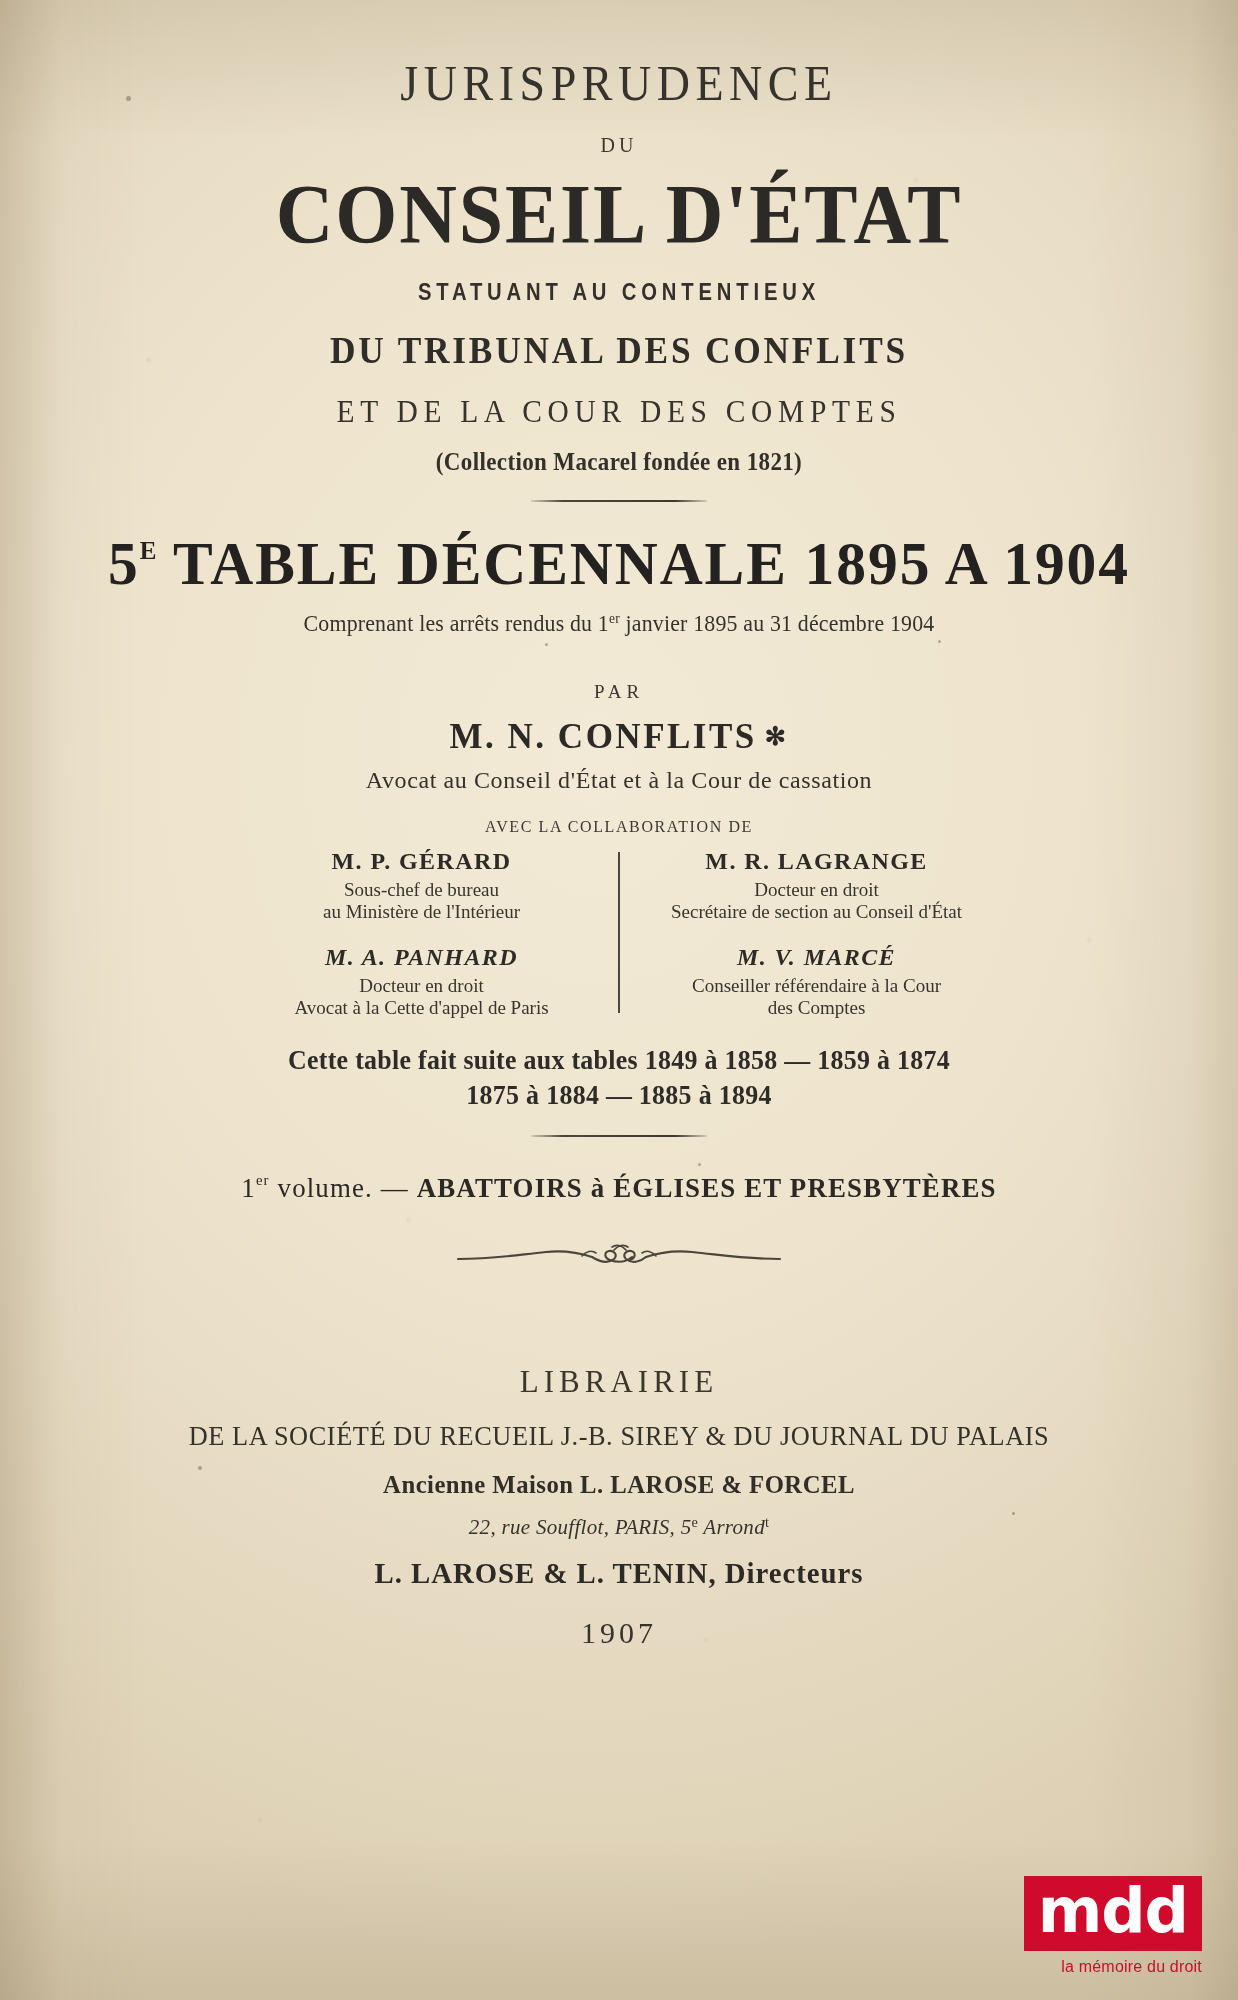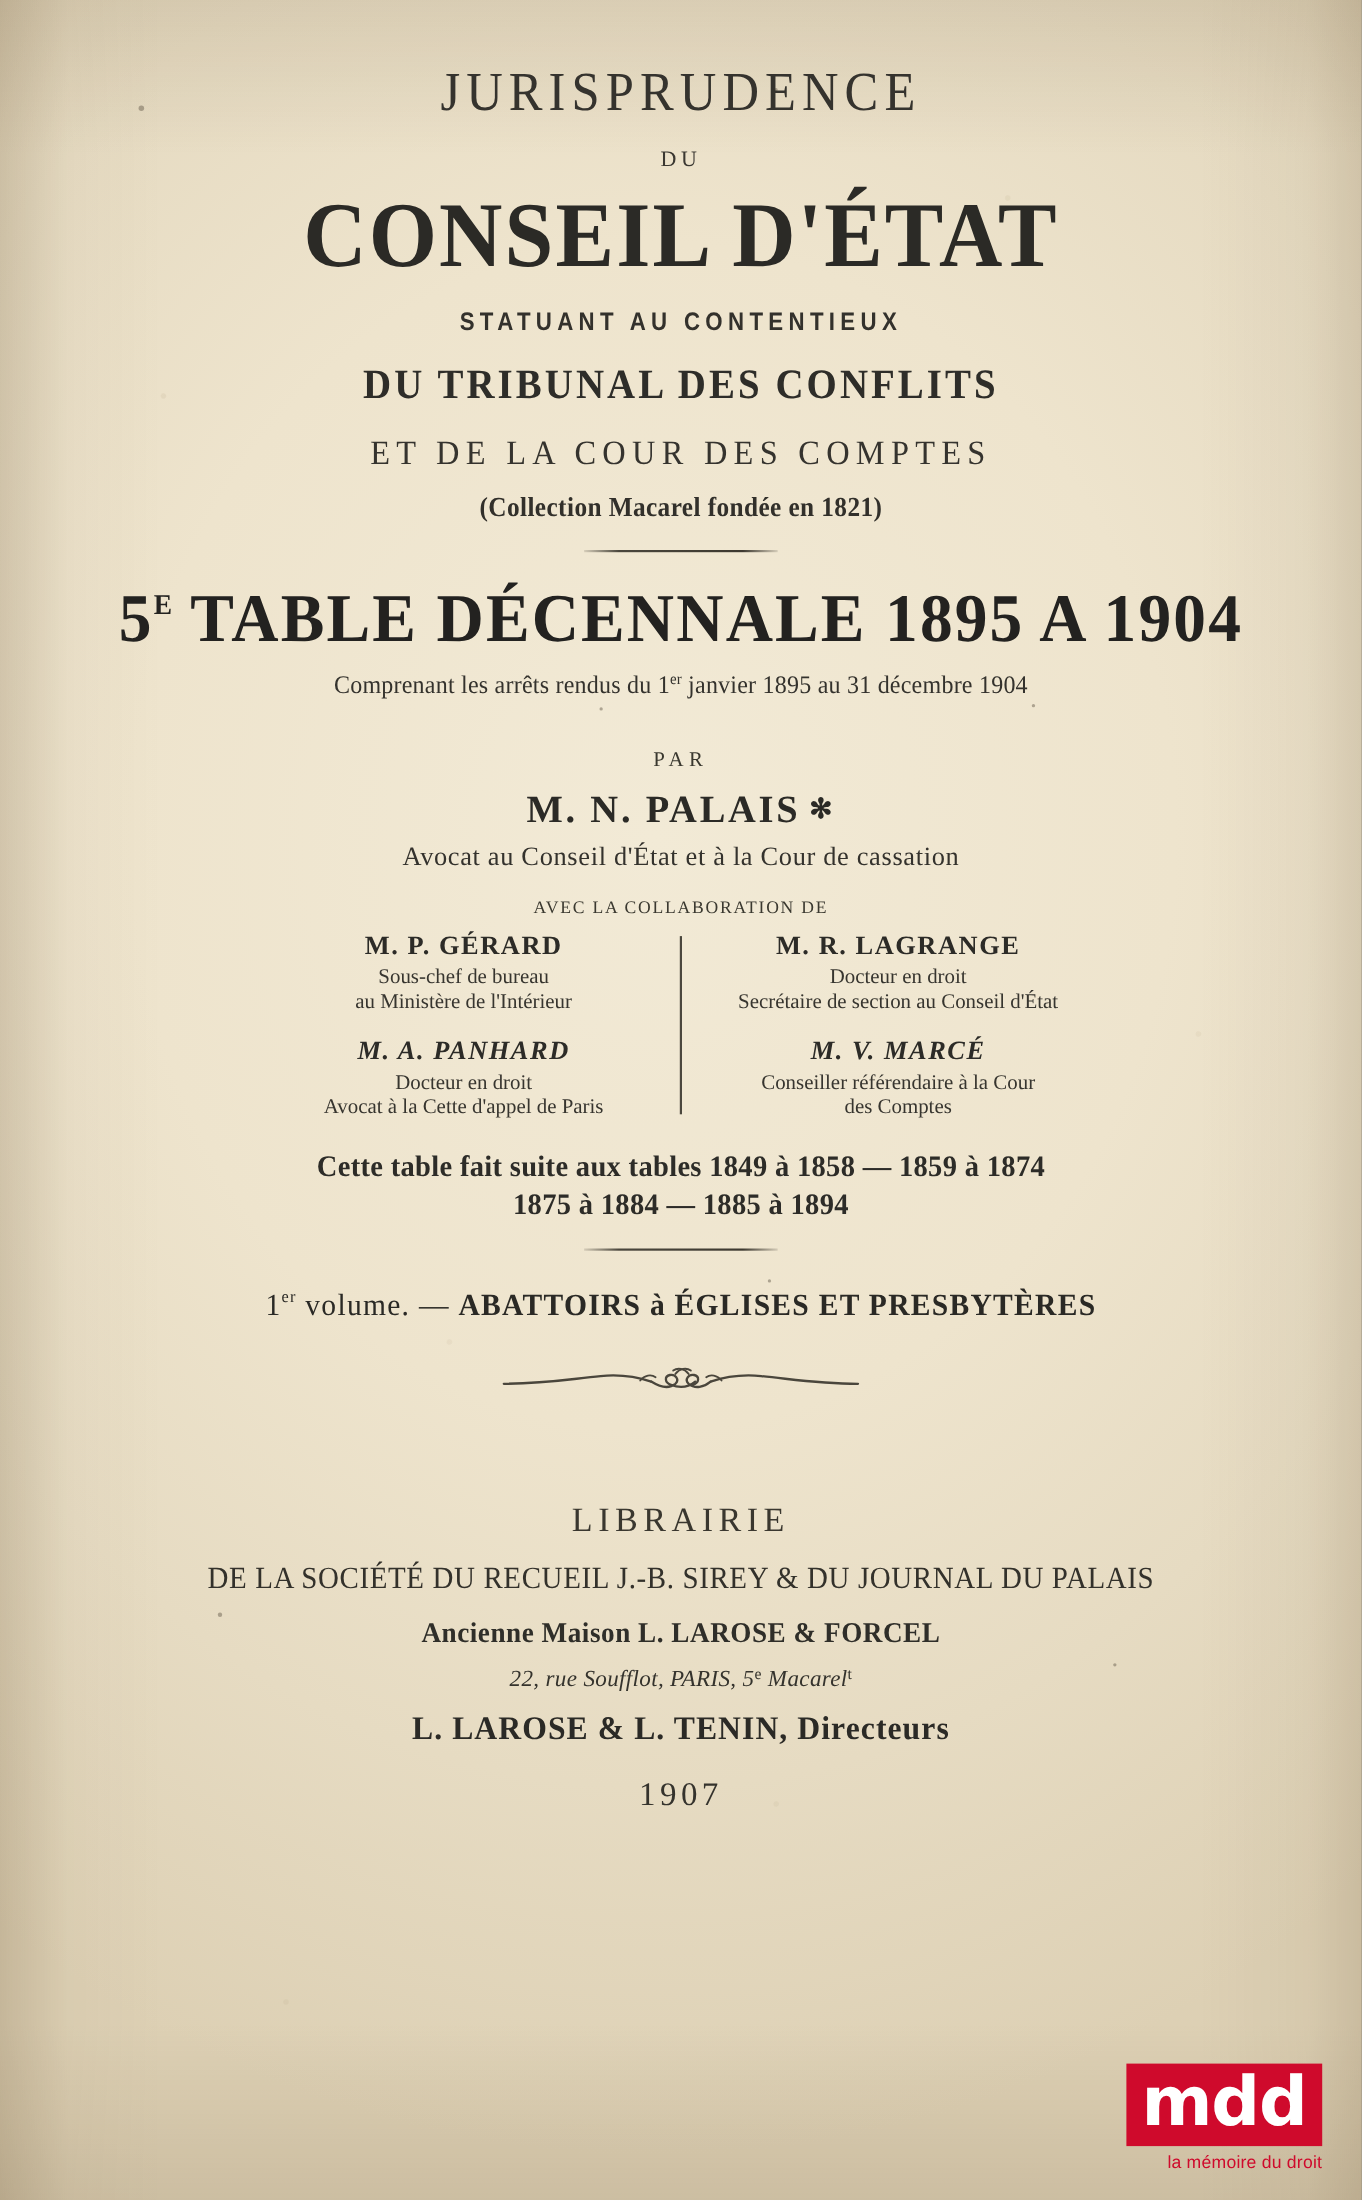--- a/index.html
+++ b/index.html
@@ -351,21 +351,21 @@
       <span>TABLE DÉCENNALE 1895 A 1904</span>
     </div>
 
     <div class="t-comprenant">
       <span>Comprenant les arrêts rendus du 1</span><sup>er</sup><span> janvier 1895 au 31 décembre 1904</span>
     </div>
 
     <div class="t-par">PAR</div>
 
     <div class="t-author">
-      <span>M. N. PALAIS</span><span class="rosette">✻</span>
+      <span>M. N. CONFLITS</span><span class="rosette">✻</span>
     </div>
 
     <div class="t-author-sub">Avocat au Conseil d'État et à la Cour de cassation</div>
 
     <div class="t-avec">AVEC LA COLLABORATION DE</div>
 
     <div class="collab">
       <div class="collab-col">
         <div class="collab-name">M. P. GÉRARD</div>
         <div class="collab-role">
@@ -413,21 +413,21 @@
       <path d="M172 10 C168 5, 162 4, 158 7" fill="none" stroke="currentColor" stroke-width="1.7" stroke-linecap="round"></path>
       <path d="M128 16 C132 11, 138 10, 142 13" fill="none" stroke="currentColor" stroke-width="1.6" stroke-linecap="round"></path>
       <path d="M202 16 C198 11, 192 10, 188 13" fill="none" stroke="currentColor" stroke-width="1.6" stroke-linecap="round"></path>
     </svg>
 
     <div class="imprint">
       <div class="t-librairie">LIBRAIRIE</div>
       <div class="t-societe">DE LA SOCIÉTÉ DU RECUEIL J.-B. SIREY &amp; DU JOURNAL DU PALAIS</div>
       <div class="t-ancienne">Ancienne Maison L. LAROSE &amp; FORCEL</div>
       <div class="t-address">
-        <span>22, rue Soufflot, PARIS, 5</span><sup>e</sup><span> Macarel</span><sup>t</sup>
+        <span>22, rue Soufflot, PARIS, 5</span><sup>e</sup><span> Arrond</span><sup>t</sup>
       </div>
       <div class="t-directeurs">L. LAROSE &amp; L. TENIN, Directeurs</div>
       <div class="t-year">1907</div>
     </div>
 
   </div>
 
   <div class="logo">
     <div class="logo-mark">mdd</div>
     <div class="logo-tag">la mémoire du droit</div>

